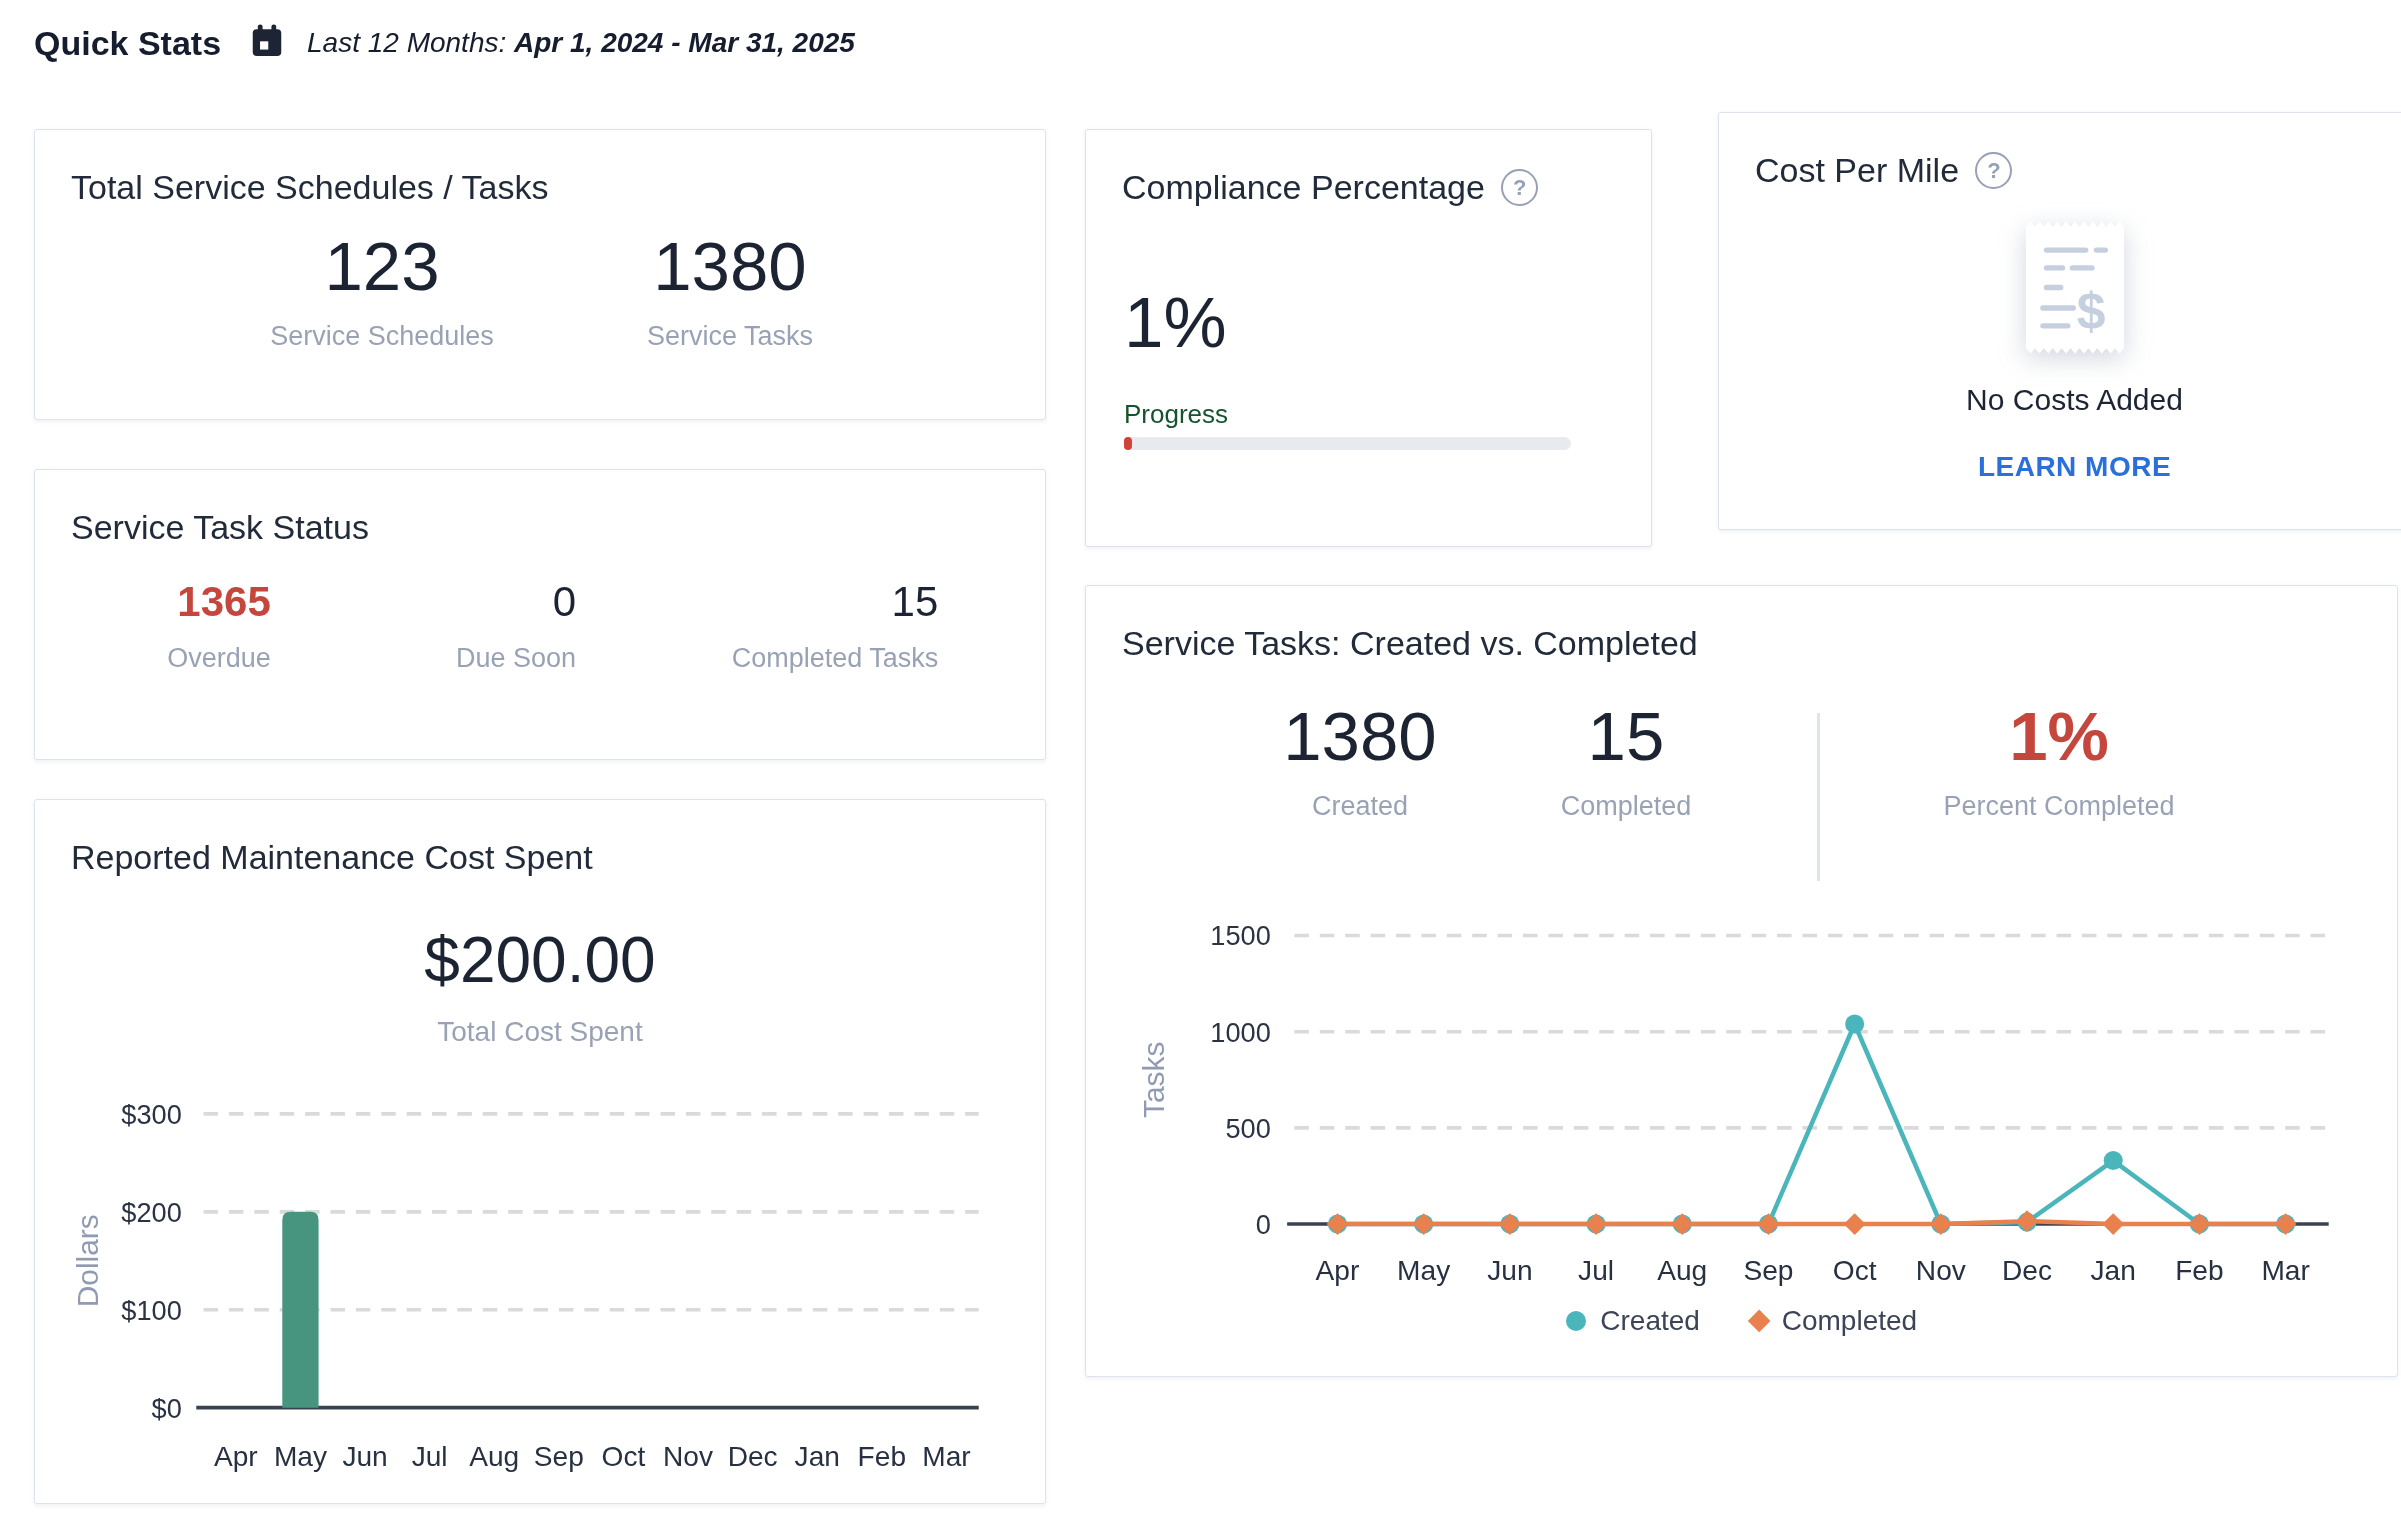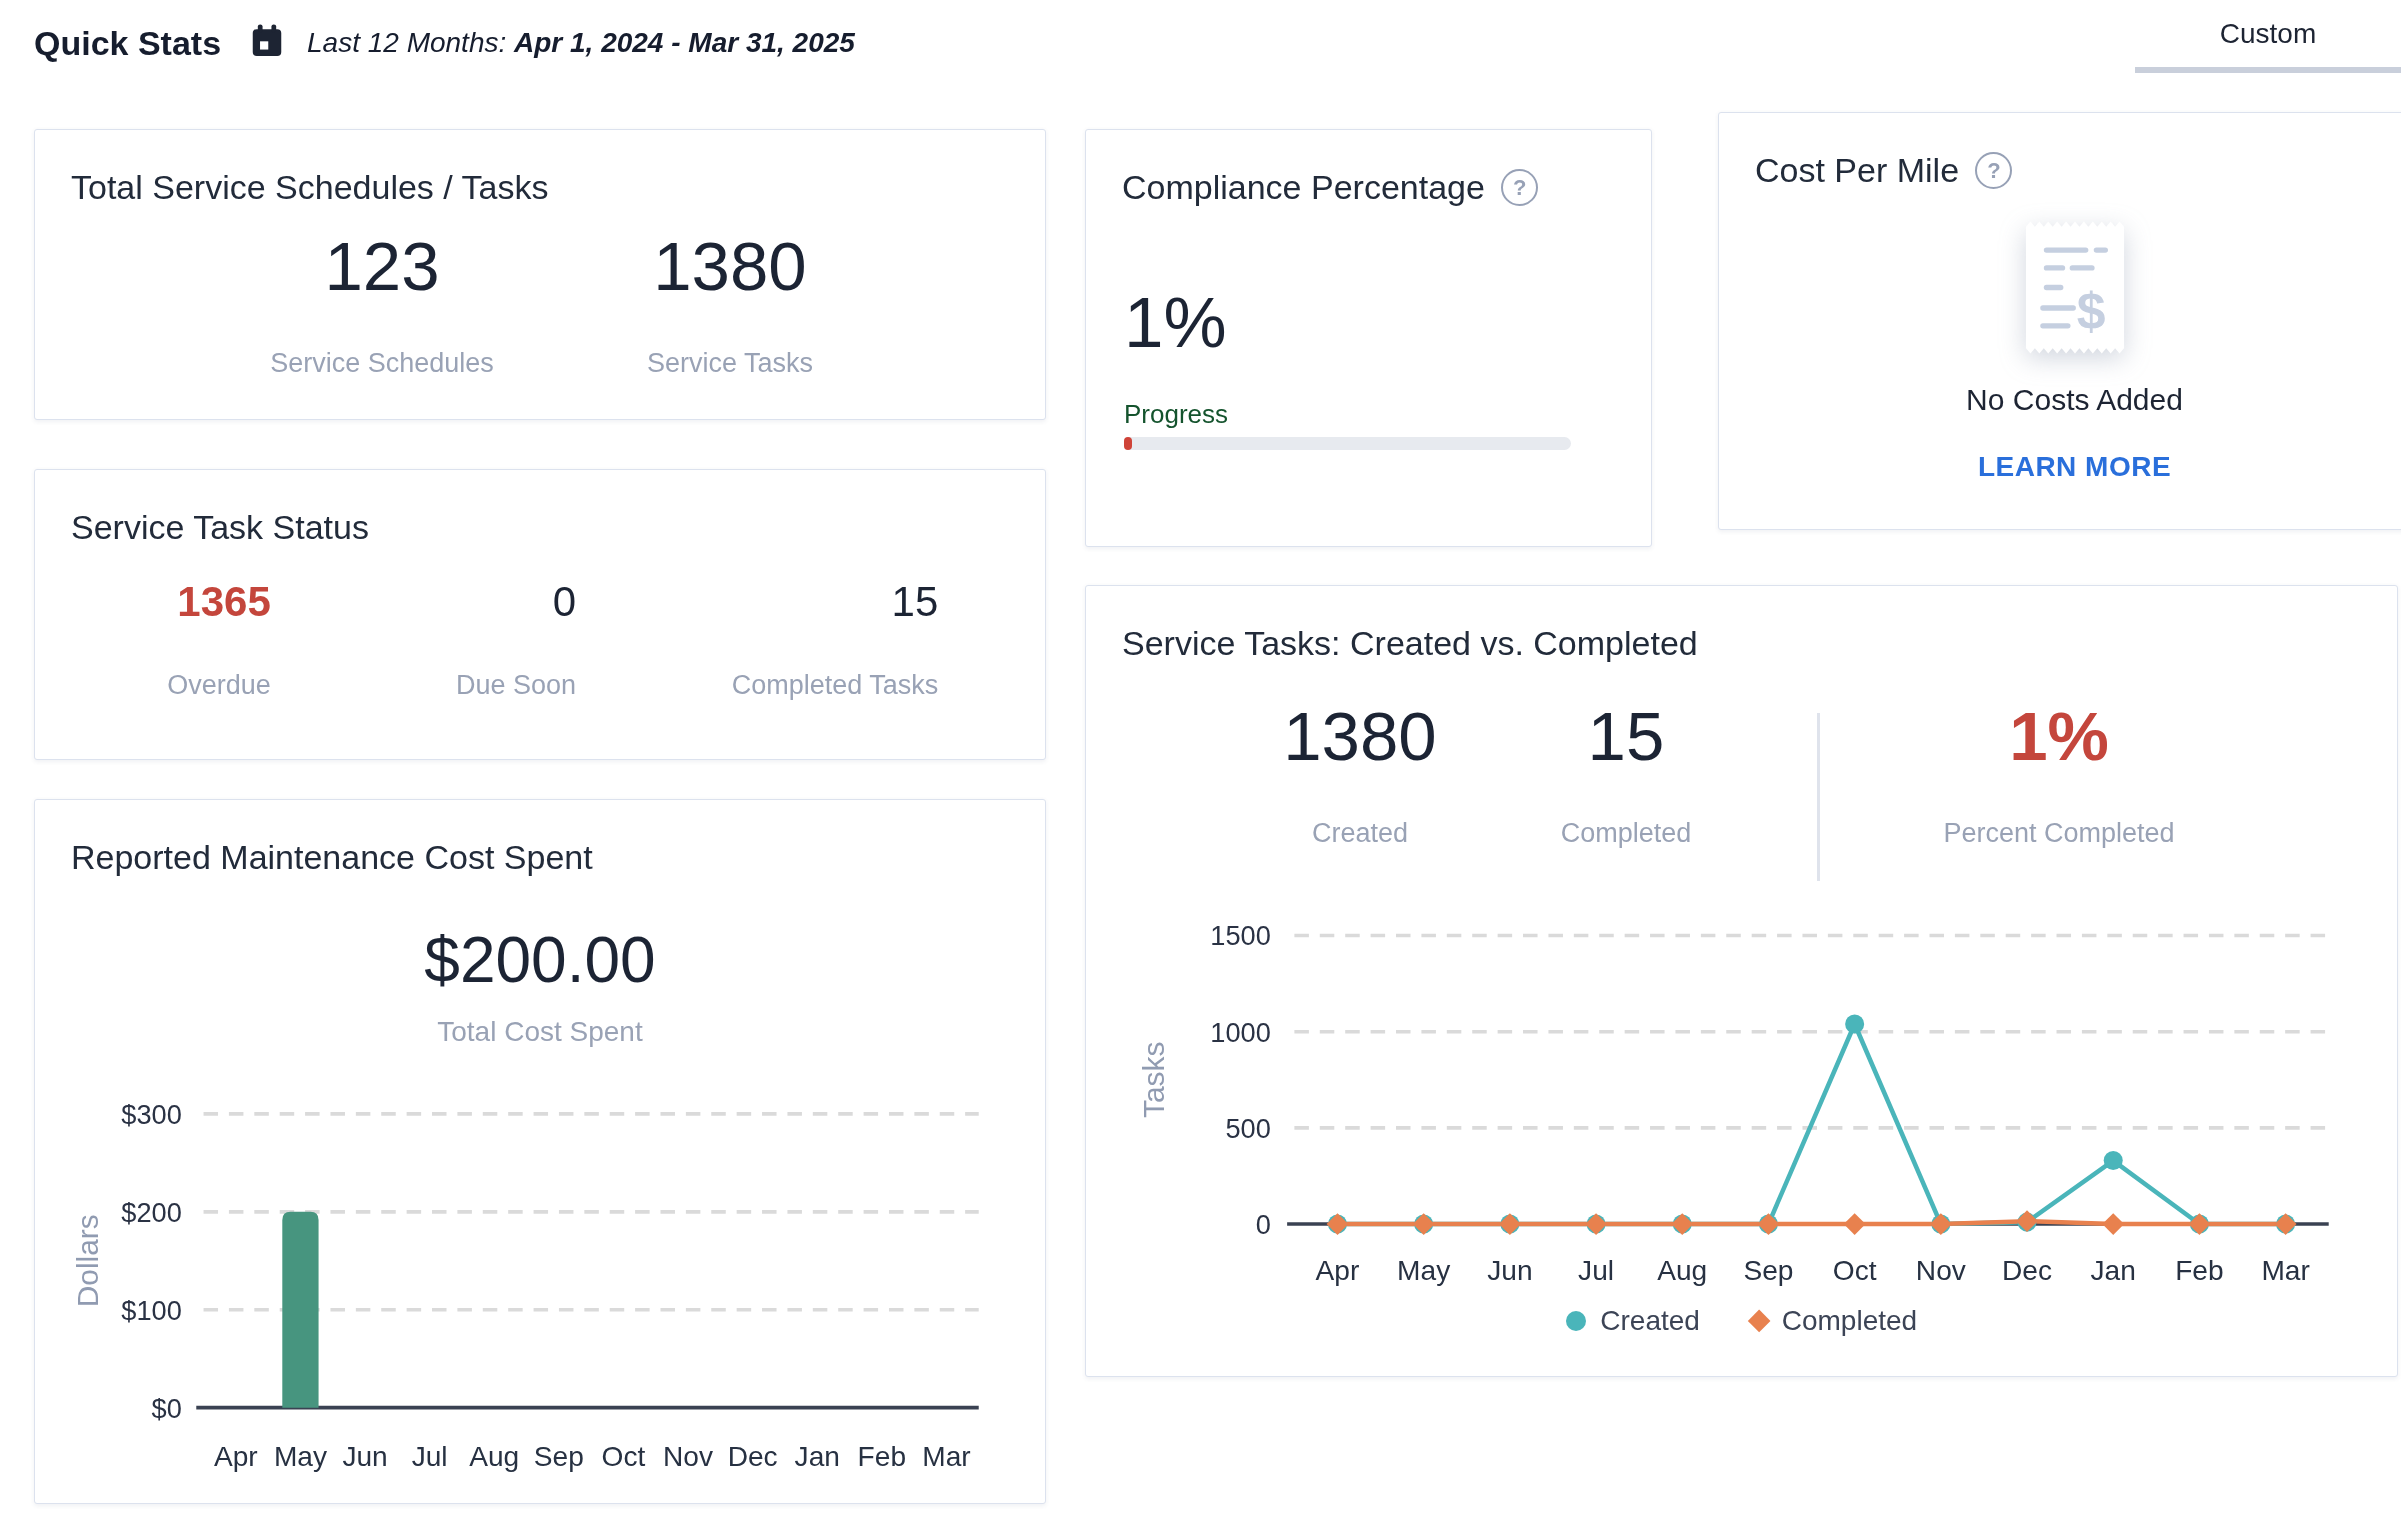--- a/index.html
+++ b/index.html
@@ -28,21 +28,21 @@
   #card-compliance{left:1085px;top:129px;width:565px;height:416px;}
   #card-cpm{left:1685px;top:112px;width:711px;height:416px;margin-left:33px;}
   #card-status{left:34px;top:469px;width:1010px;height:289px;}
   #card-maint{left:34px;top:799px;width:1010px;height:703px;}
   #card-cvc{left:1085px;top:585px;width:1311px;height:790px;}
   
   .stat{position:absolute;transform:translateX(-50%);text-align:center;white-space:nowrap;}
   .stat-value{font-size:69px;line-height:1;color:#1c2434;}
   .stat-value.mid{font-size:42px;text-align:right;}
   .stat-value.red{color:#c4463c;font-weight:bold;}
-  .stat-label{margin-top:47px;font-size:27px;color:#99a2b5;}
+  .stat-label{margin-top:20px;font-size:27px;color:#99a2b5;}
   
   .cp-value{position:absolute;left:38px;top:152px;font-size:71px;color:#1c2434;}
   .cp-progress-label{position:absolute;left:38px;top:269px;font-size:26px;color:#14532d;}
   .cp-track{position:absolute;left:38px;top:307px;width:447px;height:12.7px;border-radius:7.3px;background:#e7eaef;}
   .cp-fill{height:100%;border-radius:7.3px;background:#cf4338;width:9px;}
   
   .cpm-receipt{position:absolute;left:50%;top:102px;transform:translateX(-50%);width:107px;height:145px;}
   .cpm-empty{position:absolute;left:0;right:0;top:270px;text-align:center;font-size:30px;color:#1d2433;}
   .cpm-link{position:absolute;left:0;right:0;top:338px;text-align:center;font-size:28px;font-weight:bold;
             color:#2a6fdb;letter-spacing:0.5px;cursor:pointer;}
@@ -70,21 +70,20 @@
   <rect x="14.8" y="1.5" width="3" height="5" rx="1.4" fill="#1d2433"></rect>
   <rect x="7.6" y="12.2" width="5.2" height="5.2" fill="#ffffff"></rect>
 </svg>
 
 <div class="date-text">
   <span>Last 12 Months:</span>
   <b>Apr 1, 2024 - Mar 31, 2025</b>
 </div>
 
 <div class="tabs">
-  <div class="tab tab2">Custom</div>
 </div>
 
 <div class="card" id="card-totals">
   <div class="card-title">
     <span>Total Service Schedules / Tasks</span>
   </div>
   <div class="stat" style="left:347px;top:102px;">
     <div class="stat-value">123</div>
     <div class="stat-label">Service Schedules</div>
   </div>

